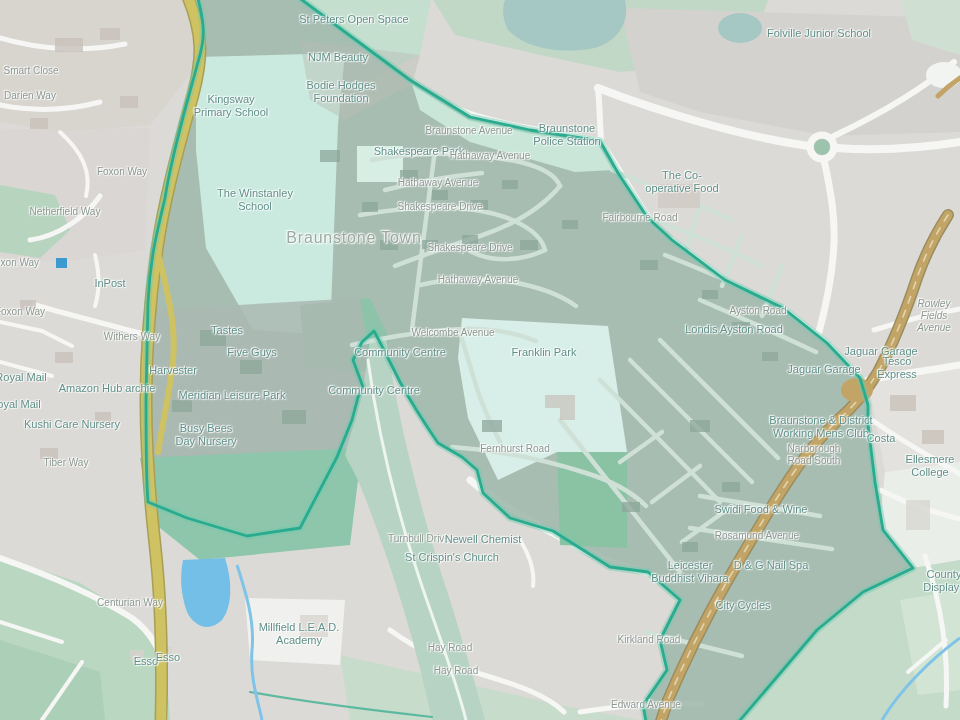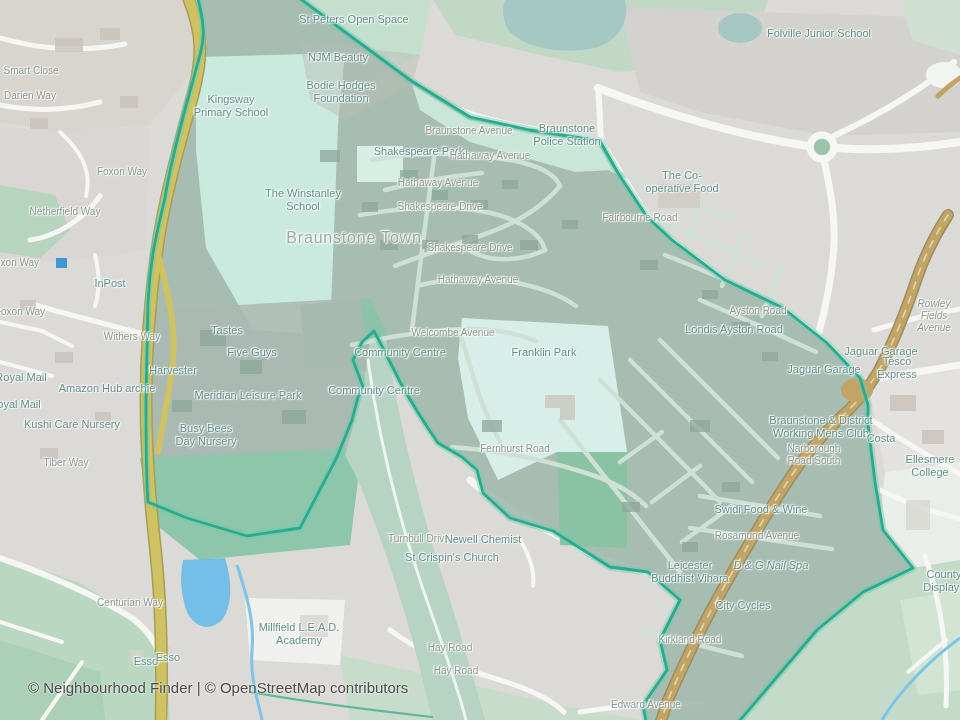--- a/index.html
+++ b/index.html
@@ -224,40 +224,40 @@
       <div class="lbl lbl-poi" style="left: 15px; top: 404px;">Royal Mail</div>
       <div class="lbl lbl-poi" style="left: 107px; top: 388px;">Amazon Hub archie</div>
       <div class="lbl lbl-poi" style="left: 72px; top: 424px;">Kushi Care Nursery</div>
       <div class="lbl lbl-road" style="left: 66px; top: 463px;">Tiber Way</div>
       <div class="lbl lbl-poi" style="left: 354px; top: 19px;">St Peters Open Space</div>
       <div class="lbl lbl-poi" style="left: 338px; top: 57px;">NJM Beauty</div>
       <div class="lbl lbl-poi" style="left: 341px; top: 92px;">Bodie Hodges
 Foundation</div>
       <div class="lbl lbl-poi" style="left: 231px; top: 106px;">Kingsway
 Primary School</div>
-      <div class="lbl lbl-poi" style="left: 255px; top: 200px; margin-left: 48px;">The Winstanley
+      <div class="lbl lbl-poi" style="left: 255px; top: 200px;">The Winstanley
 School</div>
       <div class="lbl lbl-road" style="left: 469px; top: 131px;">Braunstone Avenue</div>
       <div class="lbl lbl-poi" style="left: 567px; top: 135px;">Braunstone
 Police Station</div>
       <div class="lbl lbl-poi" style="left: 819px; top: 33px;">Folville Junior School</div>
       <div class="lbl lbl-poi" style="left: 419px; top: 151px;">Shakespeare Park</div>
       <div class="lbl lbl-road" style="left: 490px; top: 156px;">Hathaway Avenue</div>
       <div class="lbl lbl-road" style="left: 438px; top: 183px;">Hathaway Avenue</div>
       <div class="lbl lbl-road" style="left: 440px; top: 207px;">Shakespeare Drive</div>
       <div class="lbl lbl-road" style="left: 470px; top: 248px;">Shakespeare Drive</div>
       <div class="lbl lbl-road" style="left: 478px; top: 280px;">Hathaway Avenue</div>
       <div class="lbl lbl-poi" style="left: 682px; top: 182px;">The Co-
 operative Food</div>
       <div class="lbl lbl-road" style="left: 640px; top: 218px;">Fairbourne Road</div>
       <div class="lbl lbl-place" style="left: 354px; top: 238px;">Braunstone Town</div>
       <div class="lbl lbl-poi" style="left: 227px; top: 330px;">Tastes</div>
       <div class="lbl lbl-poi" style="left: 252px; top: 352px;">Five Guys</div>
       <div class="lbl lbl-poi" style="left: 173px; top: 370px;">Harvester</div>
-      <div class="lbl lbl-poi" style="left: 248px; top: 395px;">Meridian Leisure Park</div>
+      <div class="lbl lbl-poi" style="left: 232px; top: 395px;">Meridian Leisure Park</div>
       <div class="lbl lbl-poi" style="left: 206px; top: 435px;">Busy Bees
 Day Nursery</div>
       <div class="lbl lbl-road" style="left: 453px; top: 333px;">Welcombe Avenue</div>
       <div class="lbl lbl-poi" style="left: 400px; top: 352px;">Community Centre</div>
       <div class="lbl lbl-poi" style="left: 374px; top: 390px;">Community Centre</div>
       <div class="lbl lbl-poi" style="left: 544px; top: 352px;">Franklin Park</div>
       <div class="lbl lbl-road" style="left: 758px; top: 311px;">Ayston Road</div>
       <div class="lbl lbl-poi" style="left: 734px; top: 329px;">Londis Ayston Road</div>
       <div class="lbl lbl-road" style="left: 934px; top: 316px; font-style: italic;">Rowley Fields Avenue</div>
       <div class="lbl lbl-poi" style="left: 881px; top: 351px;">Jaguar Garage</div>
@@ -265,32 +265,31 @@
       <div class="lbl lbl-poi" style="left: 897px; top: 368px;">Tesco Express</div>
       <div class="lbl lbl-poi" style="left: 821px; top: 427px;">Braunstone &amp; District
 Working Mens Club</div>
       <div class="lbl lbl-poi" style="left: 881px; top: 438px;">Costa</div>
       <div class="lbl lbl-road" style="left: 814px; top: 455px;">Narborough
 Road South</div>
       <div class="lbl lbl-poi" style="left: 930px; top: 466px;">Ellesmere College</div>
       <div class="lbl lbl-road" style="left: 515px; top: 449px;">Fernhurst Road</div>
       <div class="lbl lbl-poi" style="left: 761px; top: 509px;">Swidi Food &amp; Wine</div>
       <div class="lbl lbl-road" style="left: 757px; top: 536px;">Rosamund Avenue</div>
-      <div class="lbl lbl-poi" style="left: 771px; top: 565px; font-style: italic;">D &amp; G Nail Spa</div>
+      <div class="lbl lbl-poi" style="left: 771px; top: 565px;">D &amp; G Nail Spa</div>
       <div class="lbl lbl-poi" style="left: 690px; top: 572px;">Leicester
 Buddhist Vihara</div>
       <div class="lbl lbl-poi" style="left: 738px; top: 605px; padding-left: 10px;">City Cycles</div>
       <div class="lbl lbl-poi" style="left: 944px; top: 581px;">County Displays</div>
       <div class="lbl lbl-road" style="left: 419px; top: 539px;">Turnbull Drive</div>
       <div class="lbl lbl-poi" style="left: 483px; top: 539px;">Newell Chemist</div>
       <div class="lbl lbl-poi" style="left: 452px; top: 557px;">St Crispin's Church</div>
       <div class="lbl lbl-poi" style="left: 299px; top: 634px;">Millfield L.E.A.D.
 Academy</div>
       <div class="lbl lbl-road" style="left: 130px; top: 603px;">Centurian Way</div>
       <div class="lbl lbl-poi" style="left: 146px; top: 661px;">Esso</div>
       <div class="lbl lbl-poi" style="left: 168px; top: 657px;">Esso</div>
       <div class="lbl lbl-road" style="left: 450px; top: 648px;">Hay Road</div>
       <div class="lbl lbl-road" style="left: 456px; top: 671px;">Hay Road</div>
-      <div class="lbl lbl-road" style="left: 690px; top: 640px; text-align: right;">Kirkland Road</div>
+      <div class="lbl lbl-road" style="left: 649px; top: 640px; text-align: right;">Kirkland Road</div>
       <div class="lbl lbl-road" style="left: 646px; top: 705px;">Edward Avenue</div>
     </div>
-<div class="lbl-attr">© Neighbourhood Finder | © OpenStreetMap contributors</div>
 </div>
 
 </body></html>

